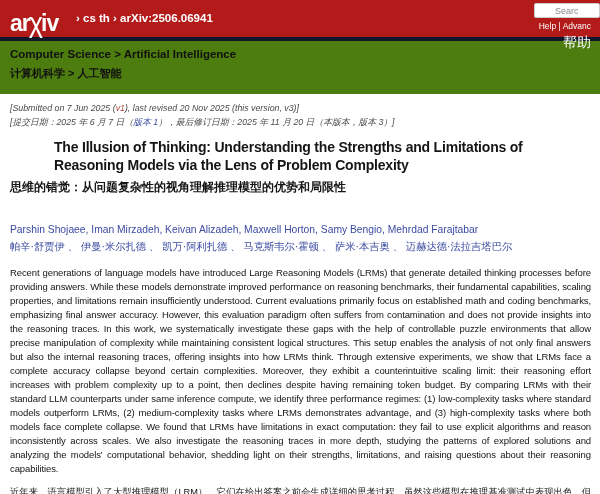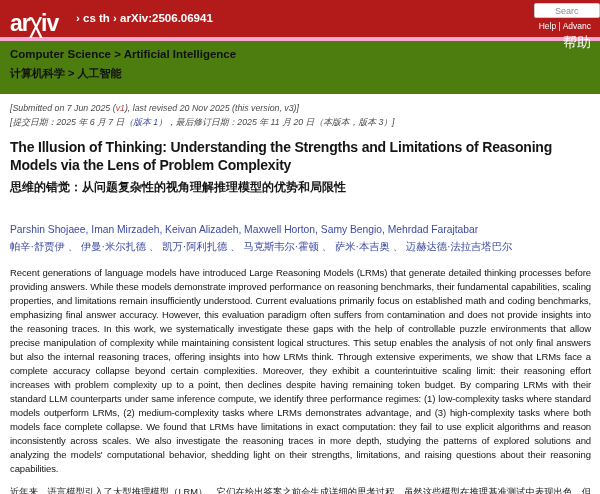--- a/index.html
+++ b/index.html
@@ -1,21 +1,21 @@
 <!DOCTYPE html>
 <html><head>
 <meta charset="utf-8">
 <style>
   * { margin:0; padding:0; box-sizing:border-box; }
   html,body { width:600px; height:494px; overflow:hidden; background:#fff;
     font-family:"Liberation Sans","DejaVu Sans",sans-serif; }
 
   
   .site-header { position:relative; height:41px; background:#b31b1b;
-    border-bottom:4px solid #f9a8d4; color:#fff; }
+    border-bottom:4px solid #0f172a; color:#fff; }
   .logo { position:absolute; left:10px; top:6px; font-size:23px; font-weight:bold;
     letter-spacing:-1px; color:#fff; text-decoration:none; cursor:pointer; }
   .logo .chi { font-size:1.18em; font-weight:normal; position:relative; top:1px; margin:0 -1px; }
   .breadcrumb { position:absolute; left:76px; top:12px; font-size:11.5px; font-weight:bold;
     color:#fff; cursor:pointer; white-space:nowrap; }
   .search-box { position:absolute; right:0; top:3px; width:66px; height:15px;
     border:1px solid #ccc; border-radius:2px; font-size:9px; padding:1px 20px; color:#555;
     font-family:inherit; }
   .search-box::placeholder { color:#888; }
   .help-links { position:absolute; right:9px; top:21px; font-size:8.5px; color:#fff;
@@ -28,21 +28,21 @@
   .subject-zh { font-size:11px; font-weight:bold; color:#111; }
 
   
   .content { padding:5px 9px 0 10px; }
   .submitted { font-size:8.8px; font-style:italic; color:#4a4a4a; margin-top:4px; }
   .submitted + .submitted { margin-top:4px; }
   .version-link-en { color:#b3443c; cursor:pointer; }
   .version-link-zh { color:#3b4aa0; cursor:pointer; }
 
   .title-en { font-size:14px; font-weight:bold; color:#151515; line-height:1.3;
-    letter-spacing:-0.2px; margin-top:9px; }
+    letter-spacing:-0.2px; margin-top:9px;margin-left:44px; }
   .title-zh { font-size:12px; font-weight:bold; color:#151515; margin-top:5px; }
 
   .authors { font-size:10.3px; color:#3b4aa0; cursor:pointer; }
   .authors-en { margin-top:28px; }
   .authors-zh { margin-top:5px; }
 
   .abstract { color:#141414; text-align:justify; }
   .abstract-en { font-size:9.5px; line-height:1.47; letter-spacing:-0.1px; margin-top:12px; }
   .abstract-zh { font-size:9.3px; line-height:1.6; margin-top:9px; }
 </style>

